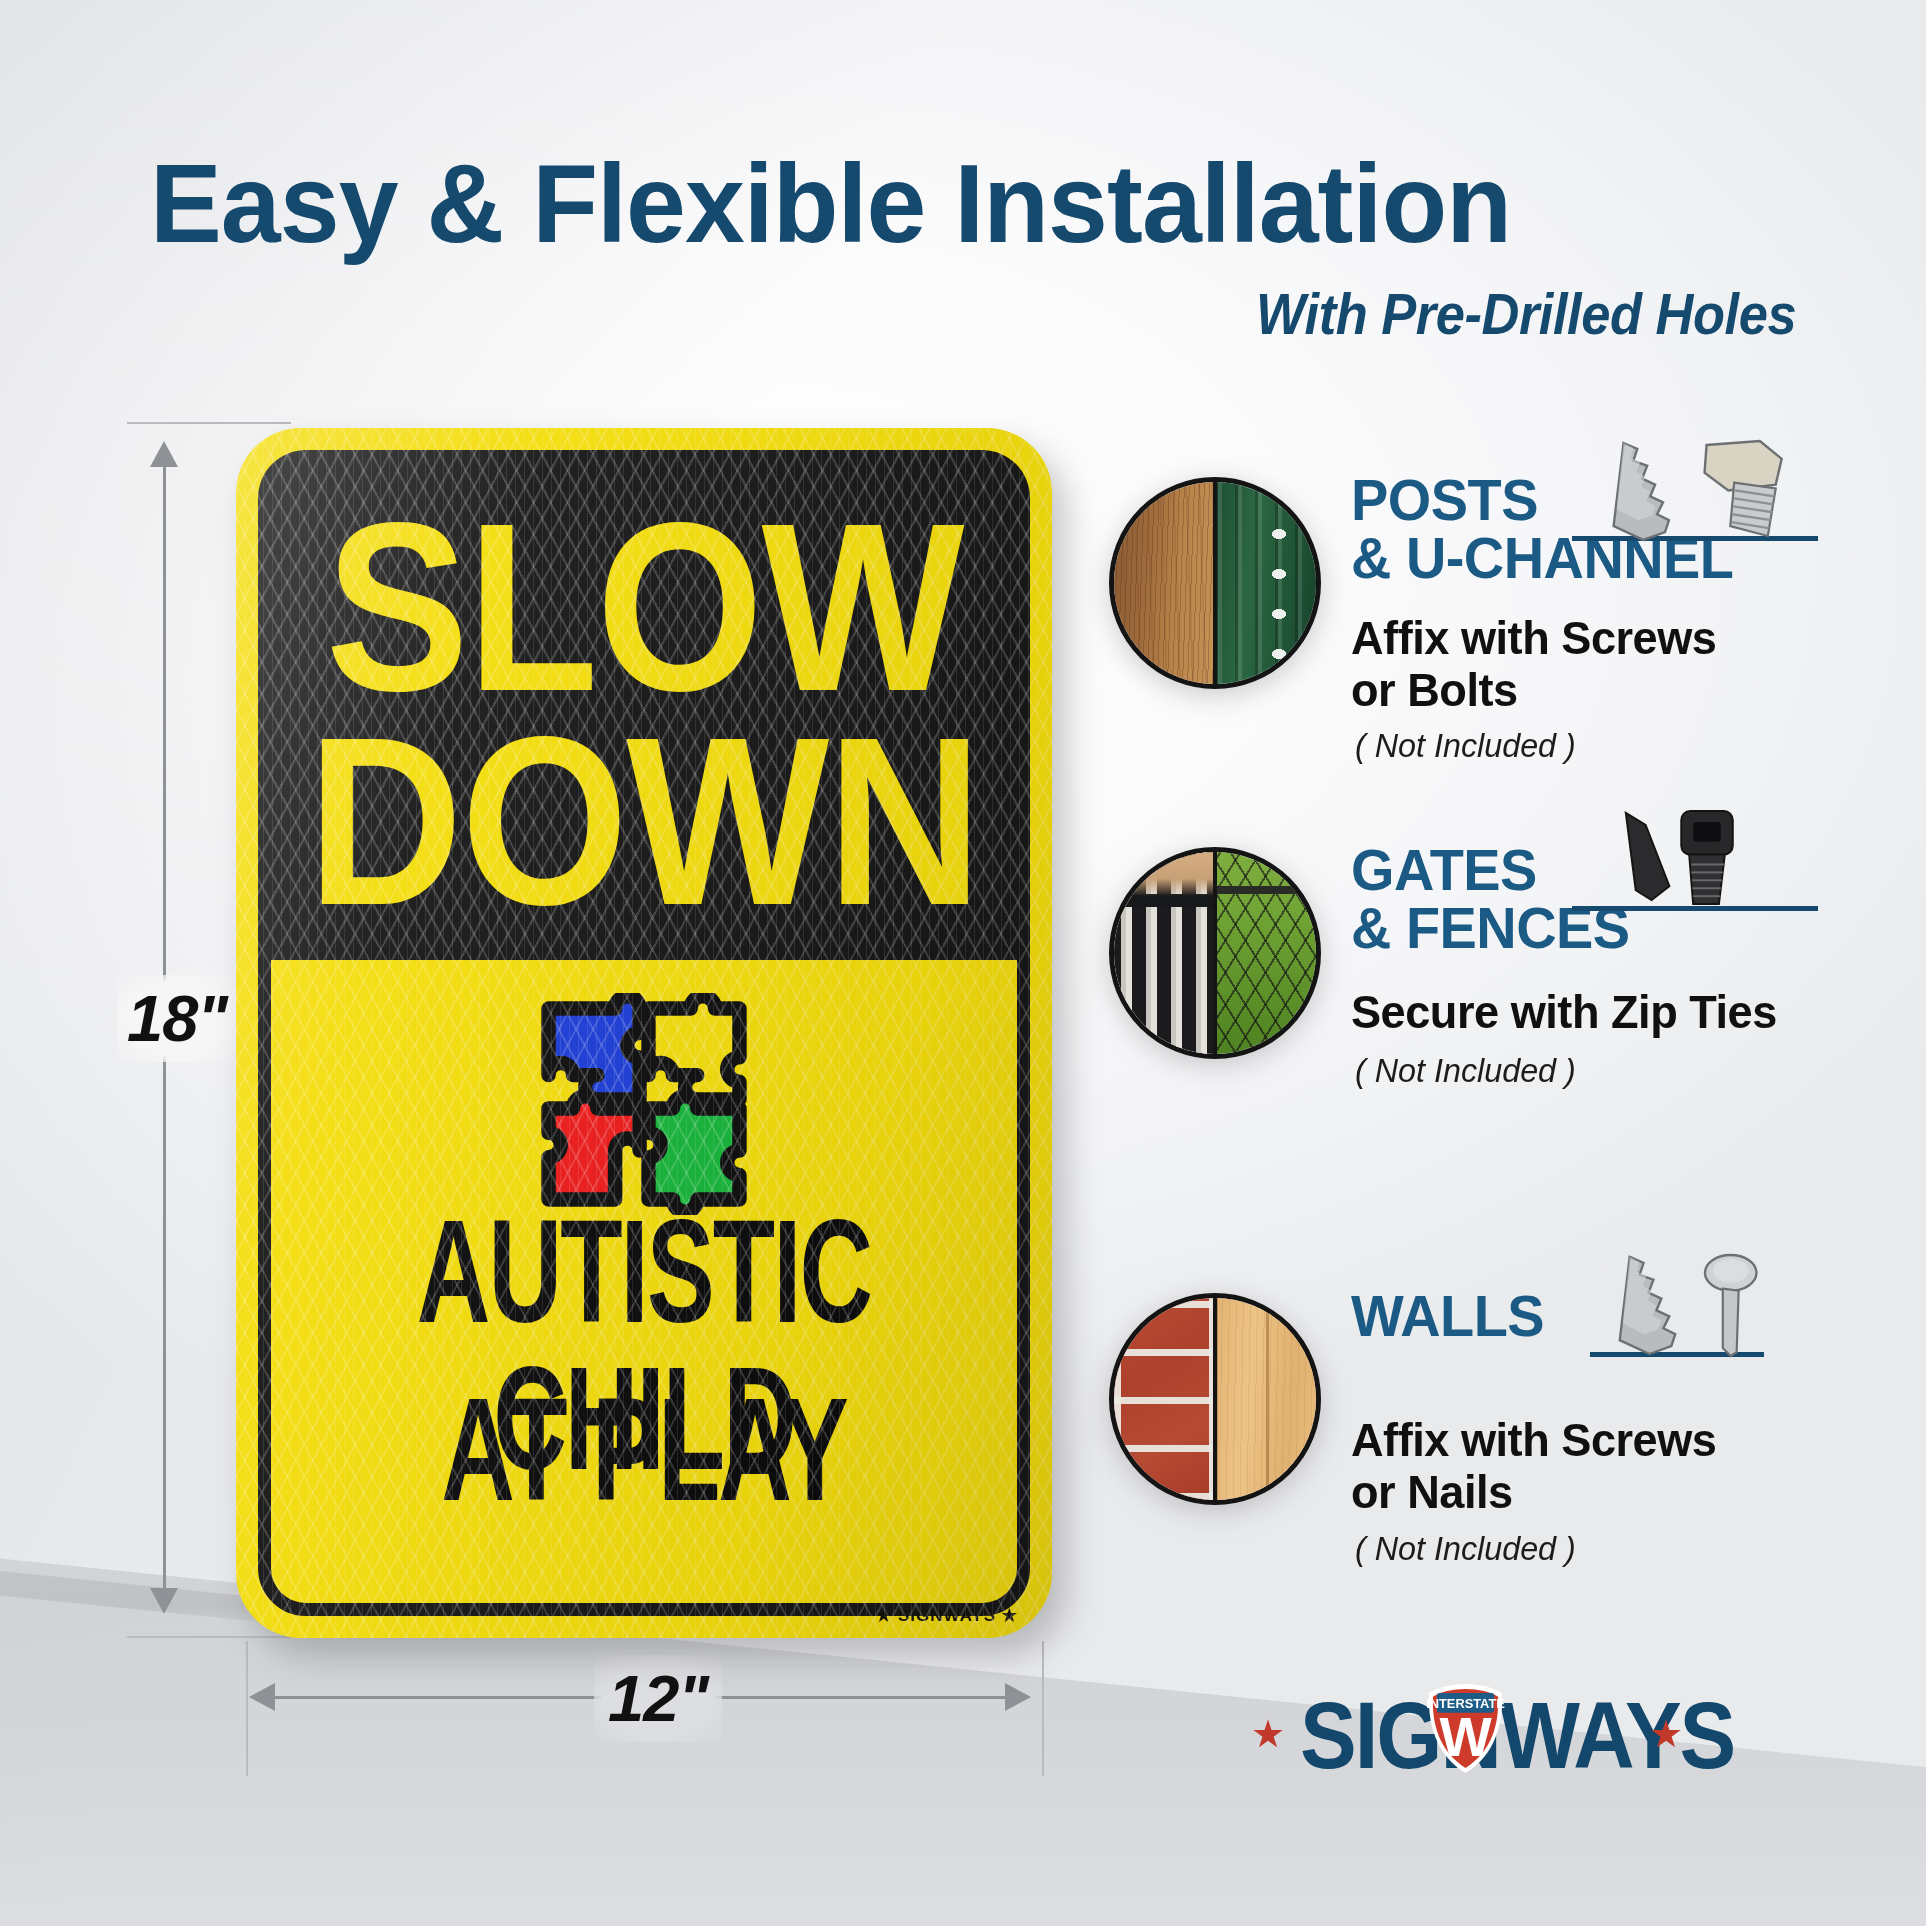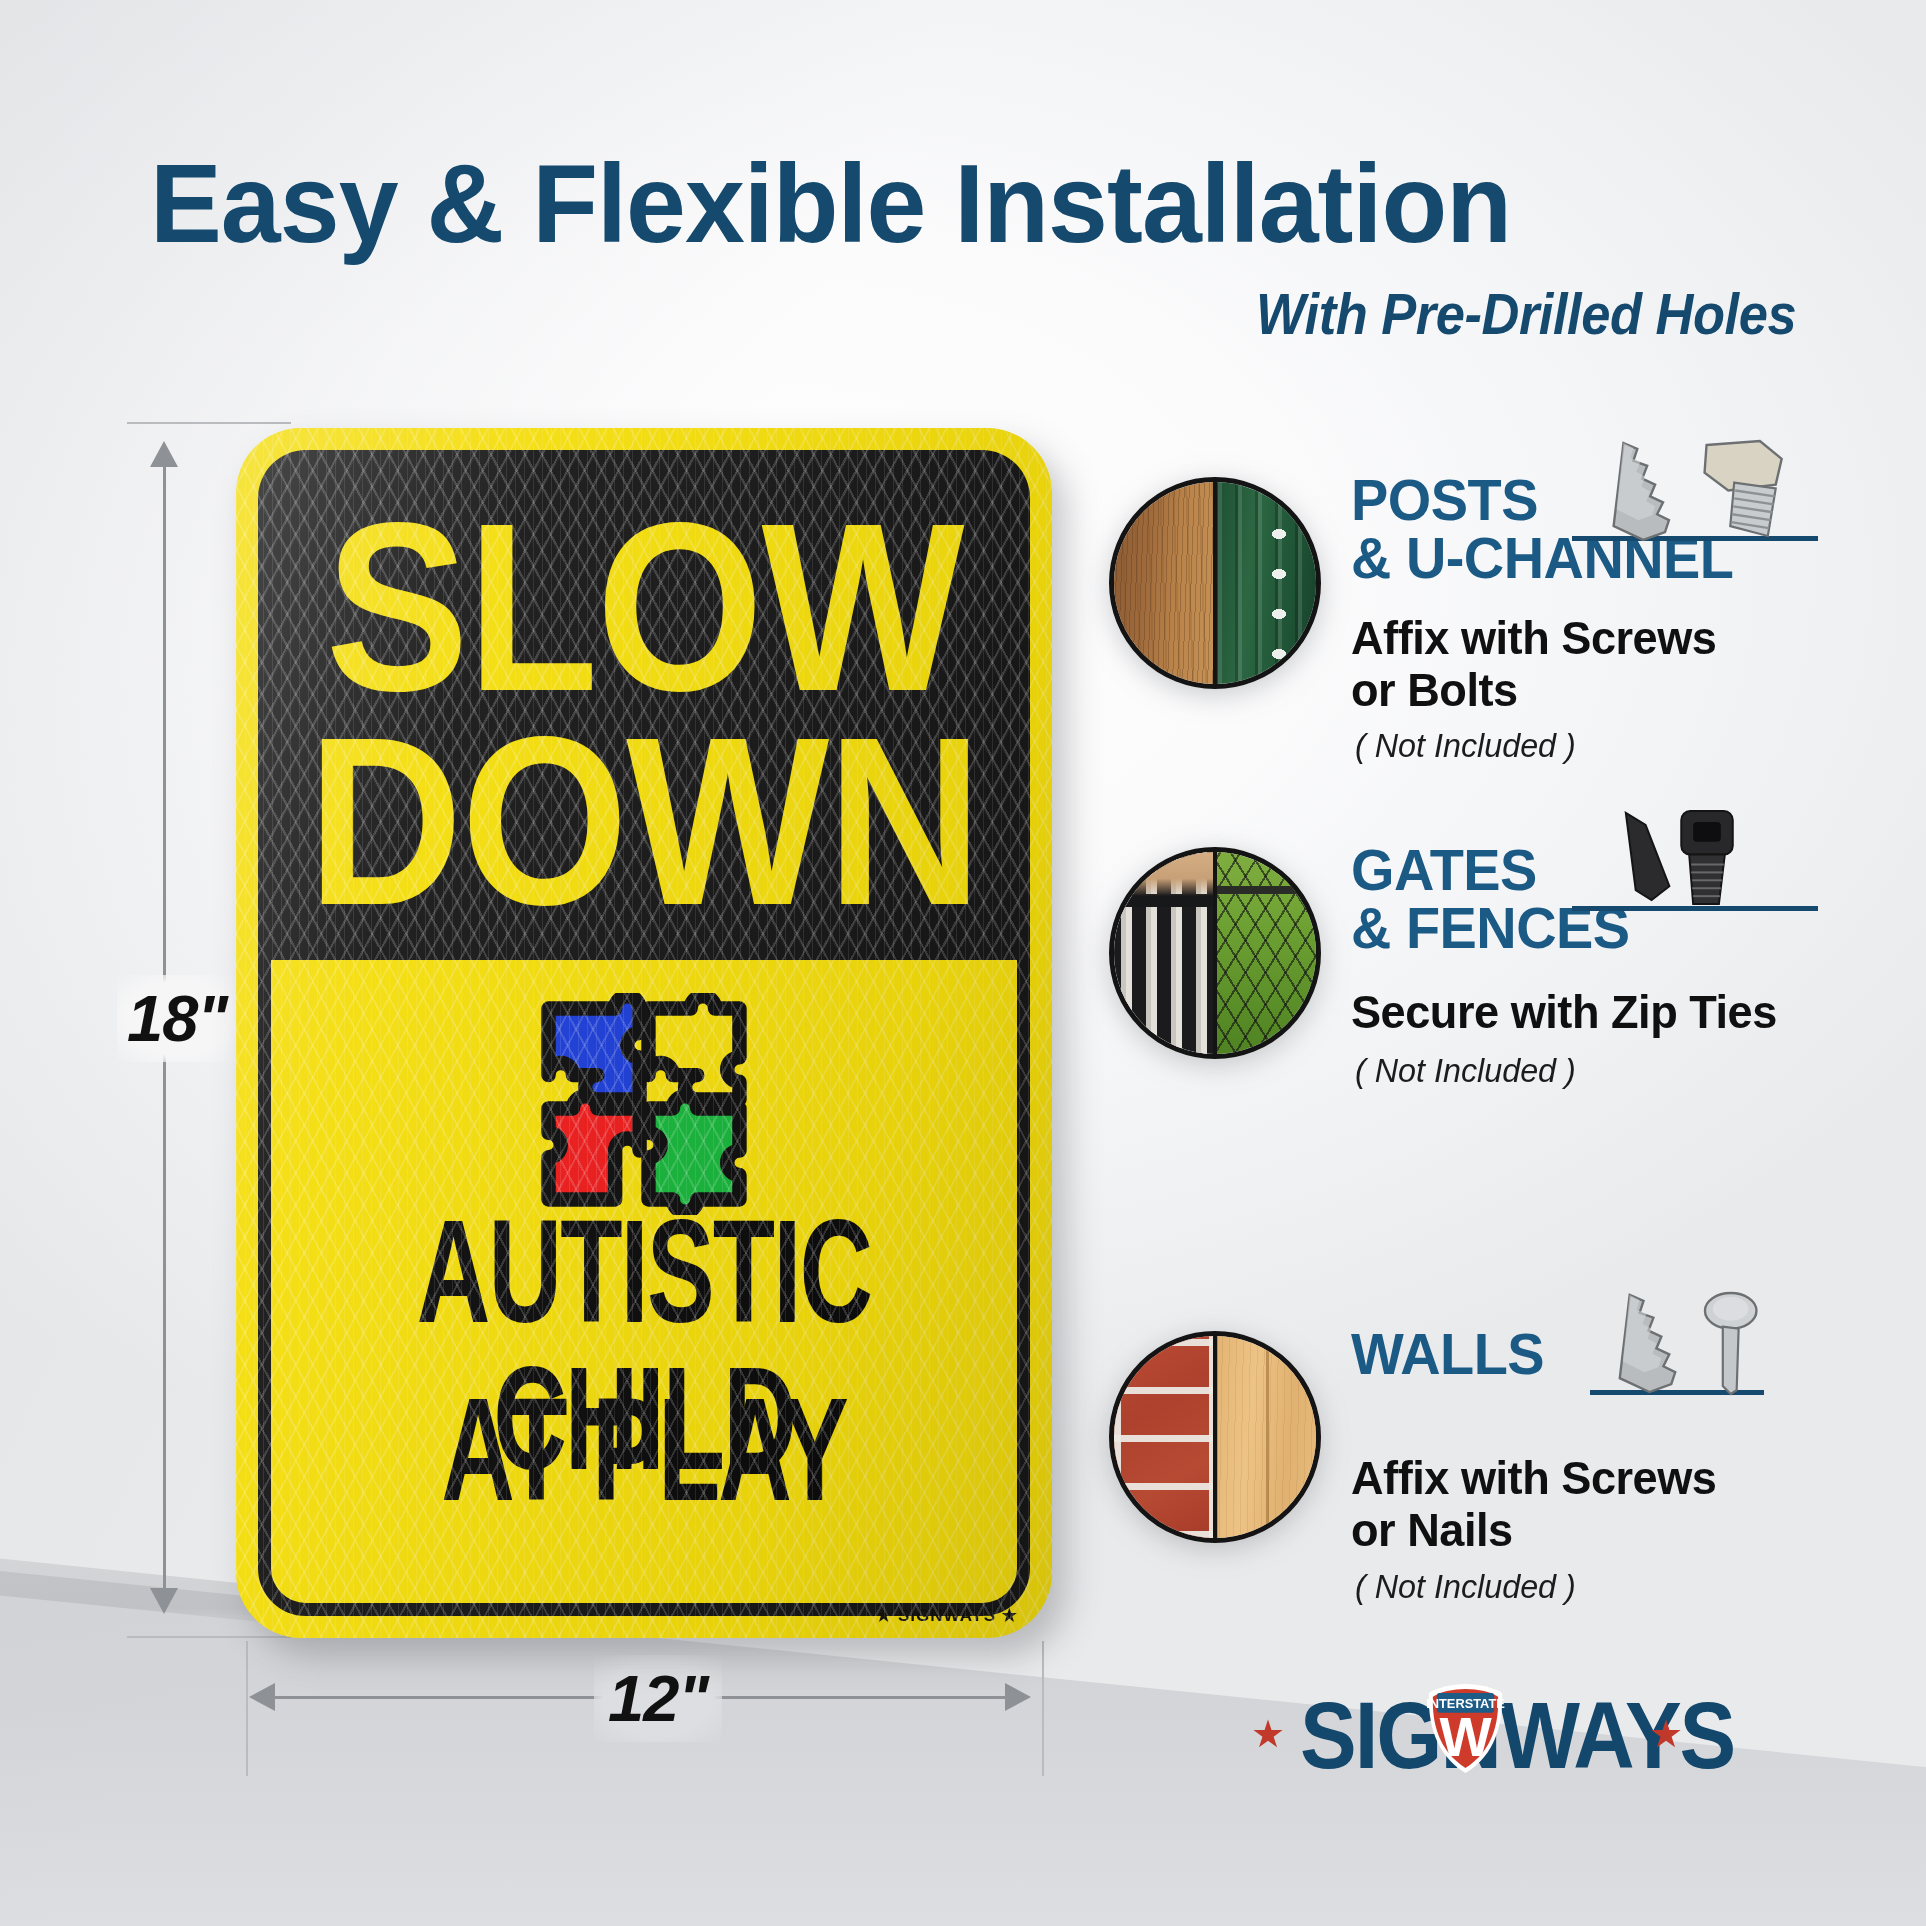--- a/index.html
+++ b/index.html
@@ -295,21 +295,21 @@
 
   
   .feature {
     position: absolute;
     left: 1109px;
     width: 818px;
     height: 297px;
   }
   .feature.f1 { top: 471px; text-decoration: underline; }
   .feature.f2 { top: 841px; }
-  .feature.f3 { top: 1325px; }
+  .feature.f3 { top: 1287px; }
 
   .circ {
     position: absolute;
     left: 0;
     top: 6px;
     width: 212px;
     height: 212px;
     border-radius: 50%;
     border: 5px solid #141414;
     overflow: hidden;

